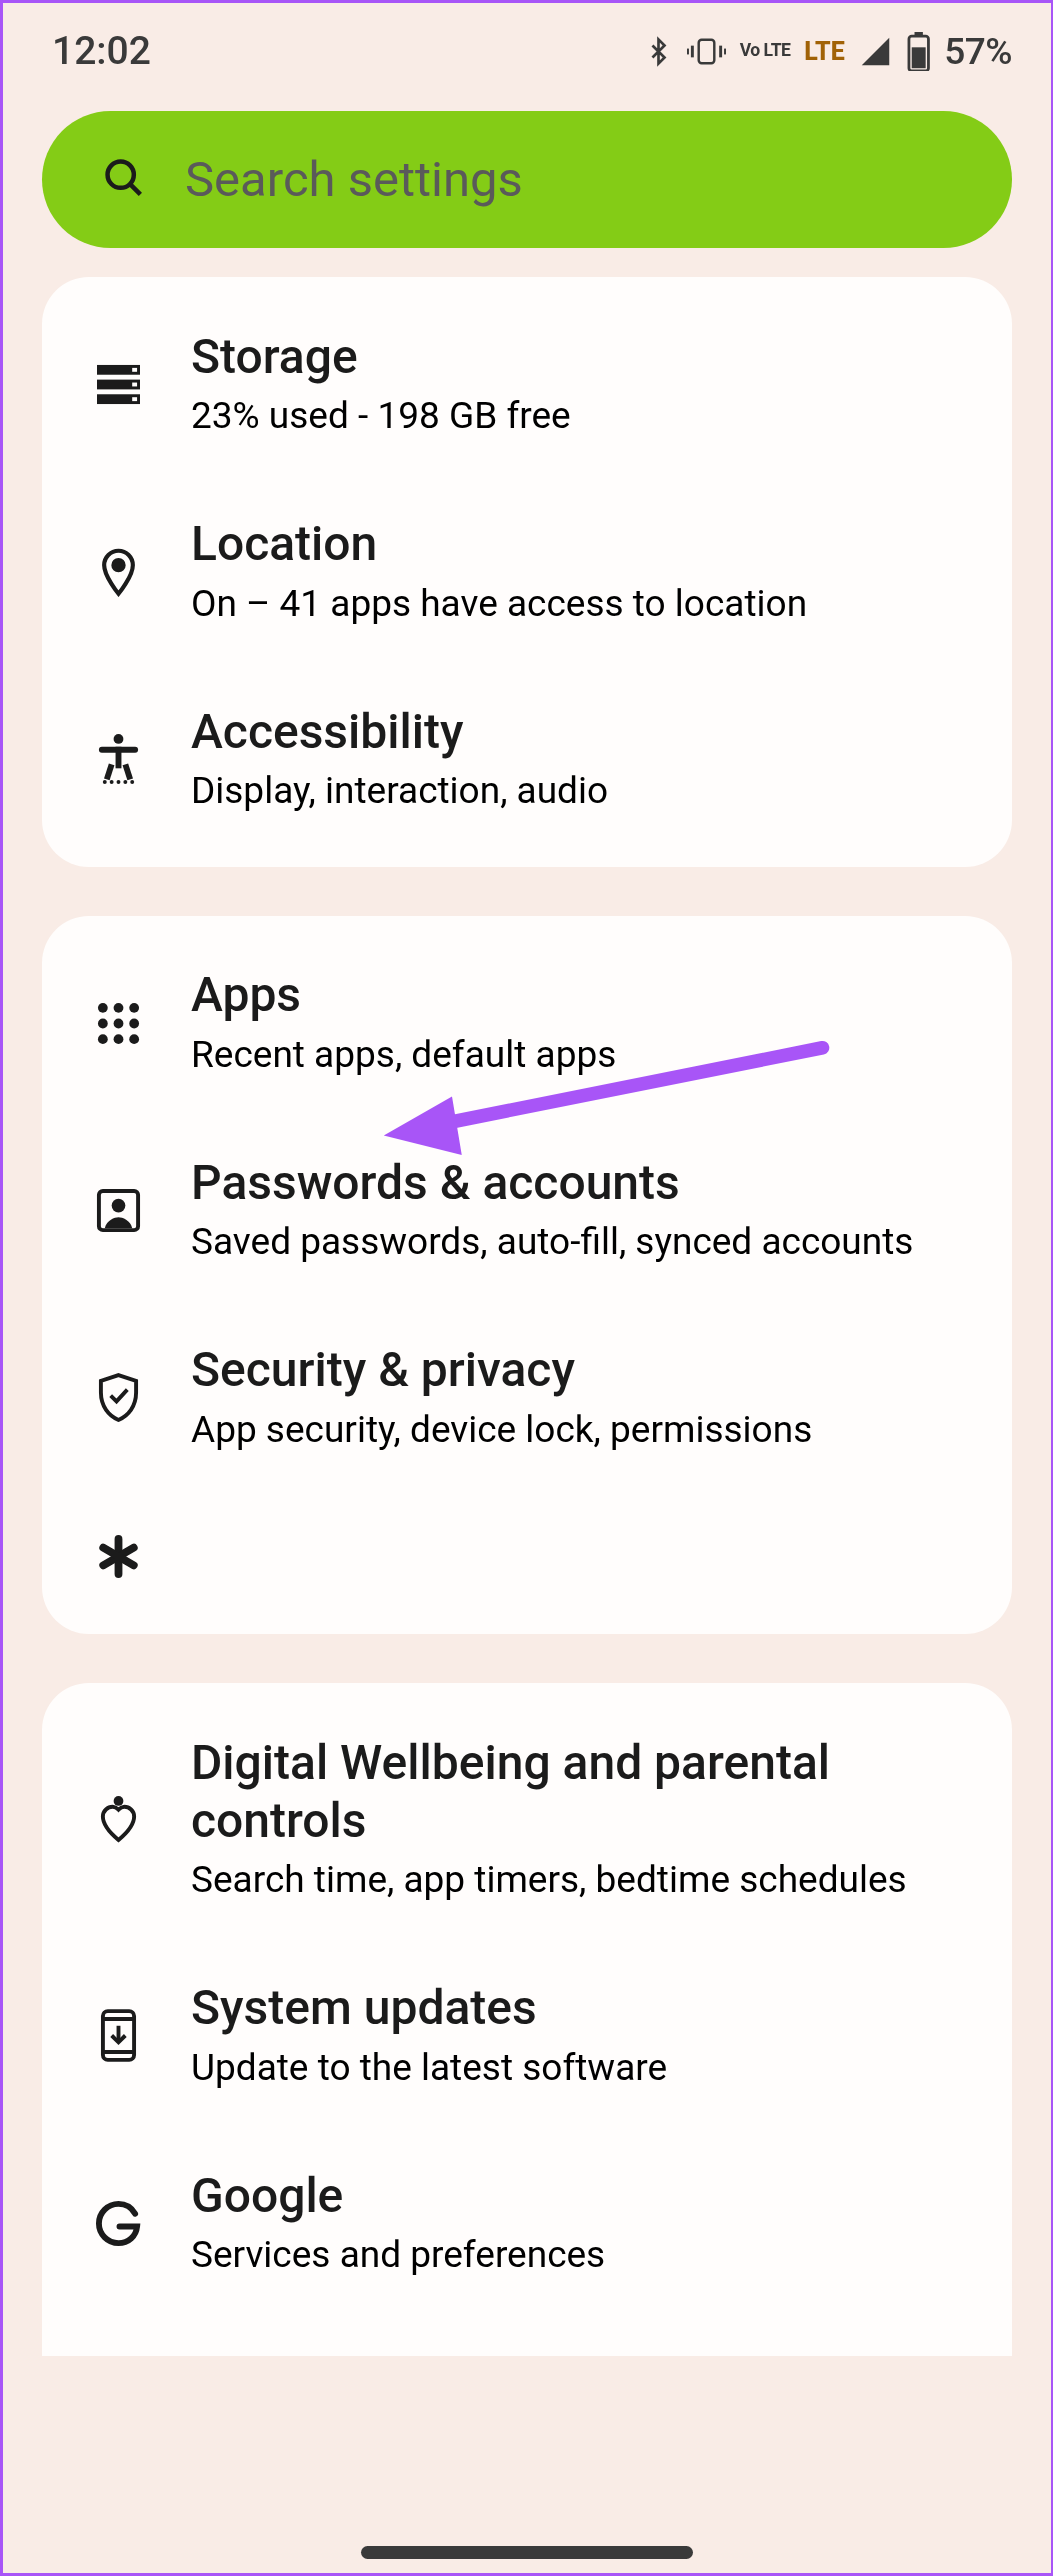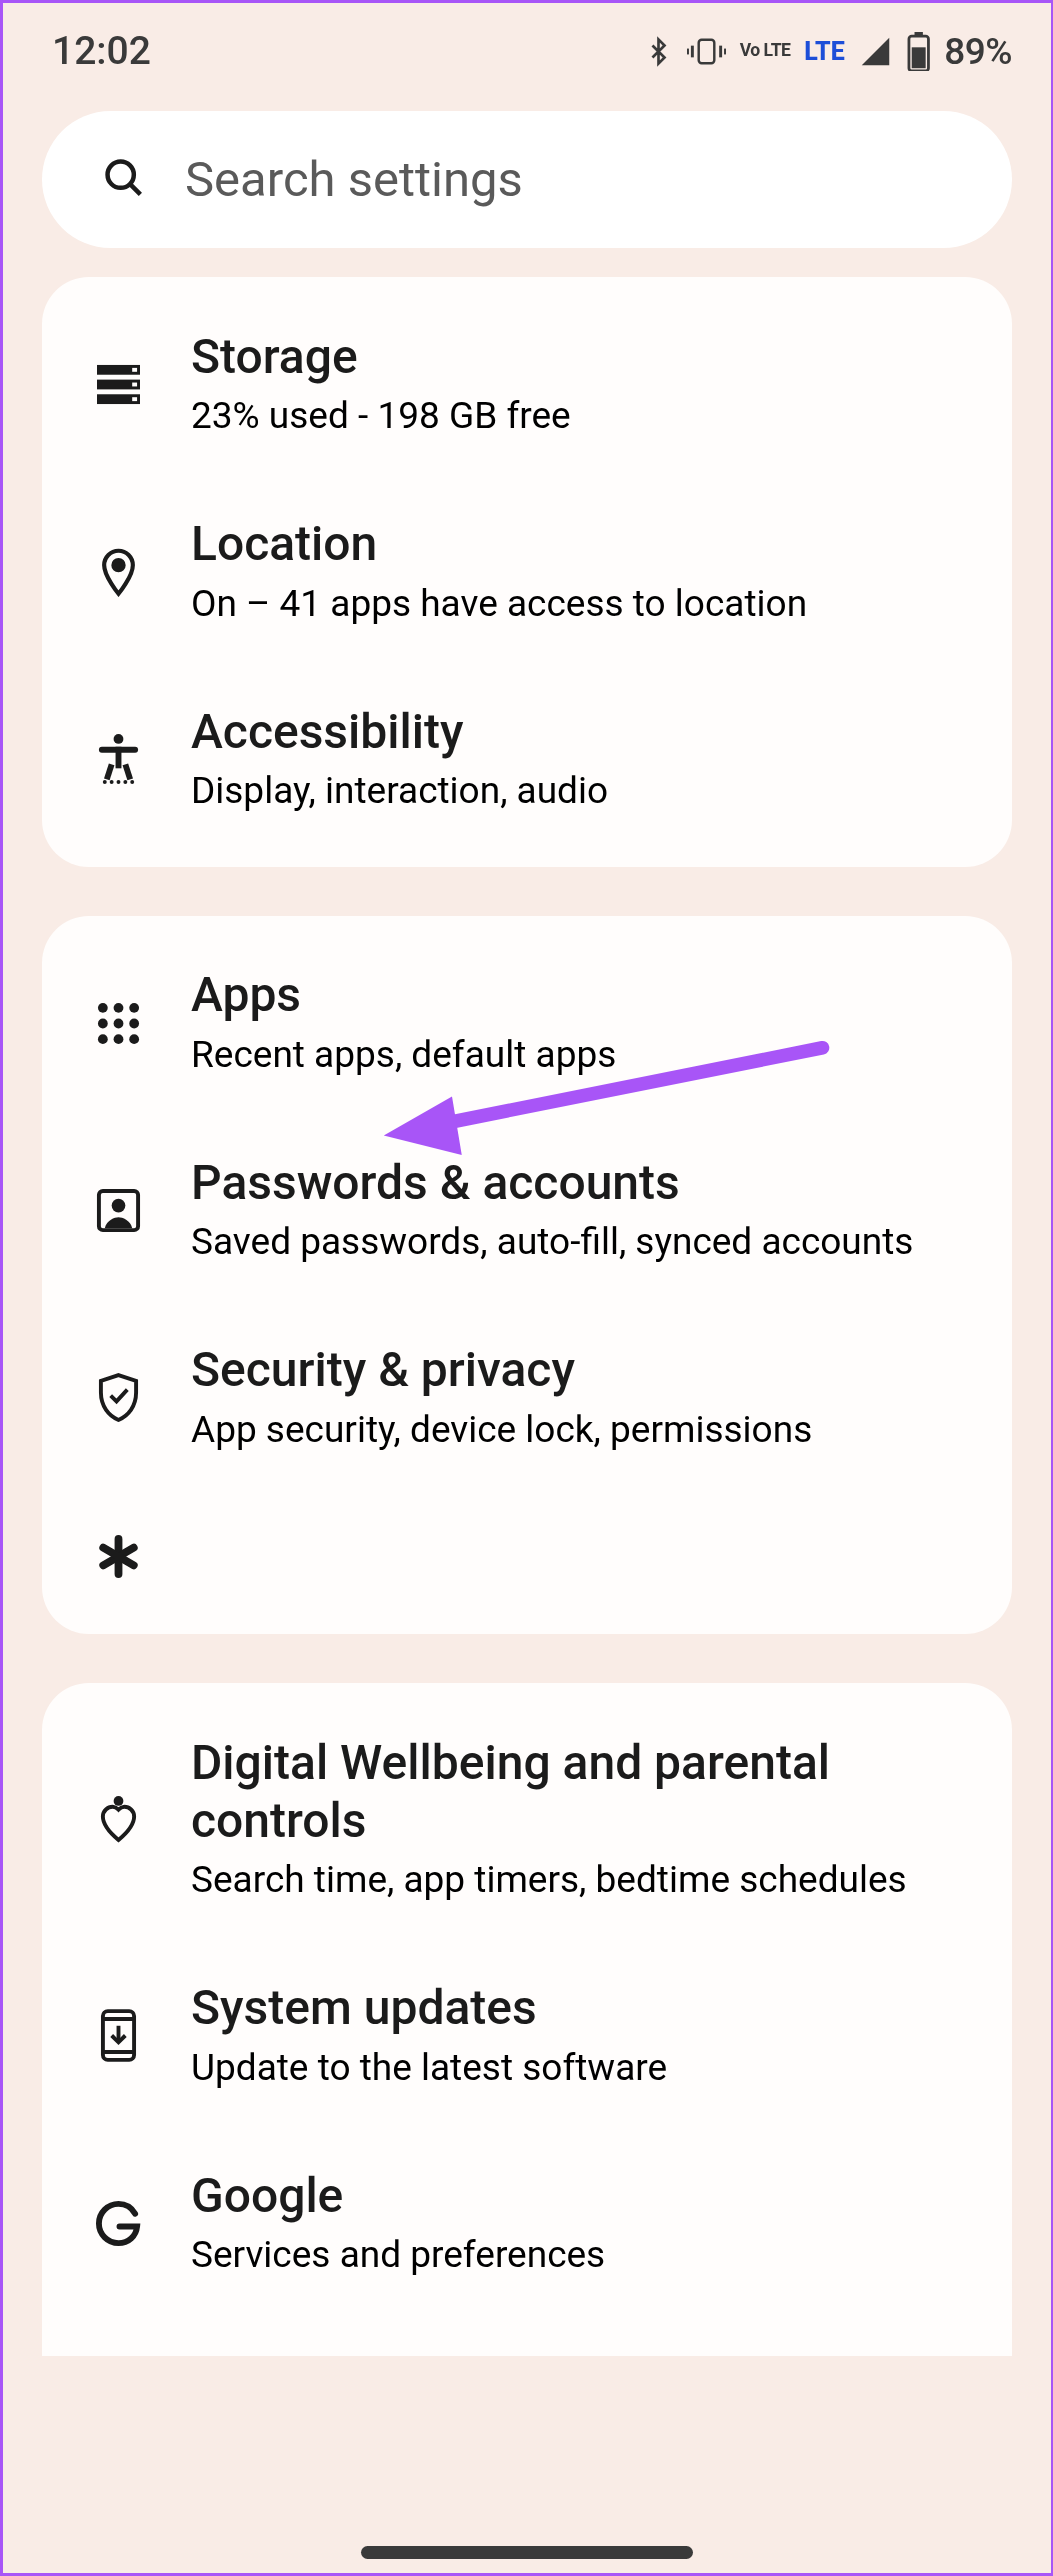--- a/index.html
+++ b/index.html
@@ -23,21 +23,21 @@
     color: #3a3a3a;
     font-weight: 500;
   }
   .status-right { display: flex; align-items: center; gap: 13.7px; }
   .status-right .ico { display: inline-flex; align-items: center; justify-content: center; }
   .batt-text { font-size: 37px; letter-spacing: -0.5px; }
 
   
   .search-wrap { padding: 19.5px 39px 29px 39px; }
   .search-bar {
-    background: #ffffff;
+    background: #84cc16;
     border-radius: 78px;
     height: 137px;
     display: flex;
     align-items: center;
     padding: 0 29px 0 59px;
     gap: 39px;
   }
   .search-placeholder {
     font-size: 49px;
     color: #5a5a5a;
@@ -112,34 +112,34 @@
           <rect x="12" y="2" width="16" height="24" rx="3" fill="none" stroke="#3a3a3a" stroke-width="2.5"></rect>
           <rect x="4" y="8" width="3" height="12"></rect>
           <rect x="33" y="8" width="3" height="12"></rect>
           <rect x="0" y="11" width="2" height="6"></rect>
           <rect x="38" y="11" width="2" height="6"></rect>
         </svg>
     </span>
     <span class="ico" style="font-size:17.6px;font-weight:700;line-height:0.9;letter-spacing:-0.5px;color:#3a3a3a;text-align:left;">
       <span style="display:block;white-space:pre;">Vo LTE</span>
     </span>
-    <span class="ico" style="font-size:25px;font-weight:800;color:#1d4ed8;">LTE</span>
+    <span class="ico" style="font-size:25px;font-weight:800;color:#a16207;">LTE</span>
     <span class="ico">
       <svg width="35" height="33" viewBox="0 0 24 24" fill="#3a3a3a">
           <path d="M2 22h20V2z"></path>
         </svg>
     </span>
     <span class="ico">
       <svg width="23.4" height="39" viewBox="0 0 16 28" fill="#3a3a3a">
           <rect x="5" y="0" width="6" height="3"></rect>
           <rect x="1" y="3" width="14" height="25" rx="2" fill="none" stroke="#3a3a3a" stroke-width="2"></rect>
           <rect x="3" y="11" width="10" height="15"></rect>
         </svg>
     </span>
-    <span class="batt-text">89%</span>
+    <span class="batt-text">57%</span>
   </div>
 </div>
 
 <div class="search-wrap">
   <div class="search-bar">
     <span class="ico">
       <svg width="45" height="45" viewBox="0 0 24 24" fill="none" stroke="#1b1b1b" stroke-width="2.4">
           <circle cx="10.5" cy="10.5" r="7"></circle>
           <line x1="21" y1="21" x2="15.8" y2="15.8"></line>
         </svg>

